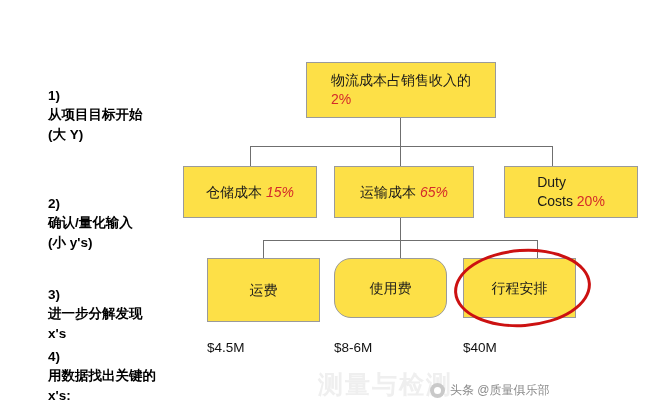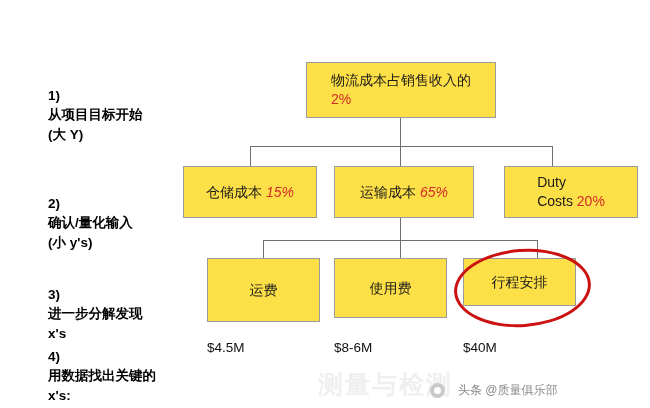--- a/index.html
+++ b/index.html
@@ -66,21 +66,21 @@
     position: absolute;
     border: 3px solid #cc1111;
     border-radius: 50%;
     box-sizing: border-box;
     transform: rotate(-4deg);
   }
   .watermark {
     position: absolute;
     display: flex;
     align-items: center;
-    gap: 13px;
+    gap: 5px;
     font-size: 12px;
     color: #8a8a8a;
   }
   .wm-dot {
     width: 15px;
     height: 15px;
     border-radius: 50%;
     background: #c9c9c9;
     display: inline-block;
     position: relative;
@@ -170,25 +170,25 @@
   <div class="conn v" style="left:400px; top:218px; height:22px;"></div>
   <div class="conn h" style="left:263px; top:240px; width:274px;"></div>
   <div class="conn v" style="left:263px; top:240px; height:18px;"></div>
   <div class="conn v" style="left:400px; top:240px; height:18px;"></div>
   <div class="conn v" style="left:537px; top:240px; height:18px;"></div>
 
   <div class="box" style="left:207px; top:258px; width:113px; height:64px;">
     <div class="inner">运费</div>
   </div>
 
-  <div class="box" style="left:334px; top:258px; width:113px; height:60px;">
+  <div class="box" style="left:334px; top:258px; width:113px; height:60px;border-radius:17px;">
     <div class="inner">使用费</div>
   </div>
 
-  <div class="box" style="left:463px; top:258px; width:113px; height:48px;">
+  <div class="box" style="left:463px; top:258px; width:113px; height:60px;">
     <div class="inner">行程安排</div>
   </div>
 
   <div class="ellipse" style="left:454px; top:249px; width:137px; height:78px;"></div>
 
   <div class="money" style="left:207px; top:340px; width:113px;">$4.5M</div>
   <div class="money" style="left:334px; top:340px; width:113px;">$8-6M</div>
   <div class="money" style="left:463px; top:340px; width:113px;">$40M</div>
 
   <div class="ghost" style="left:318px; top:368px;">测量与检测</div>

